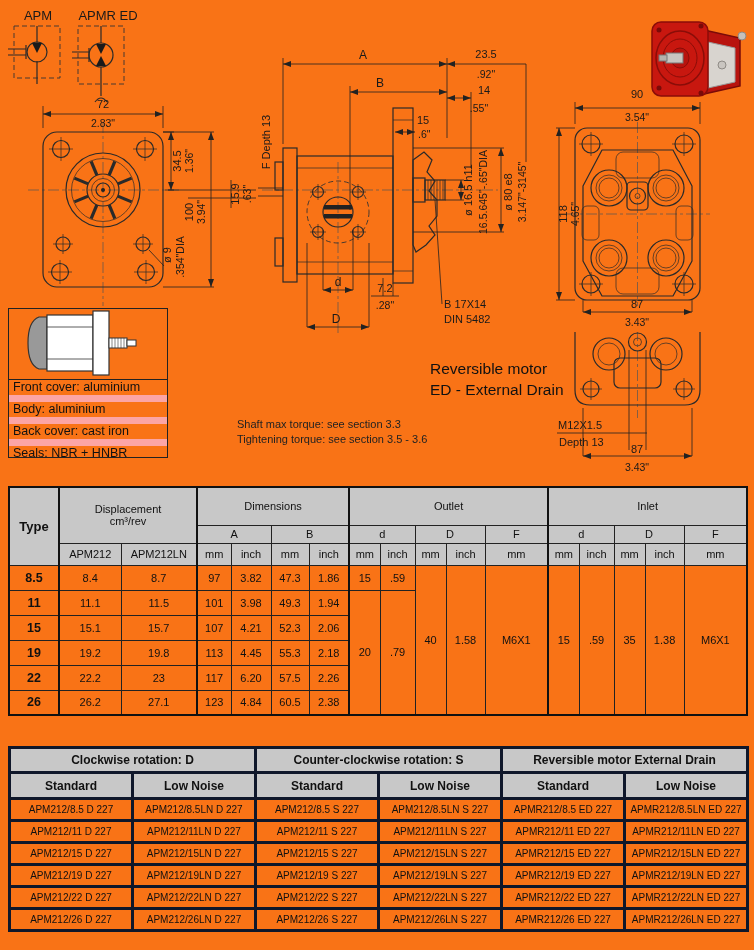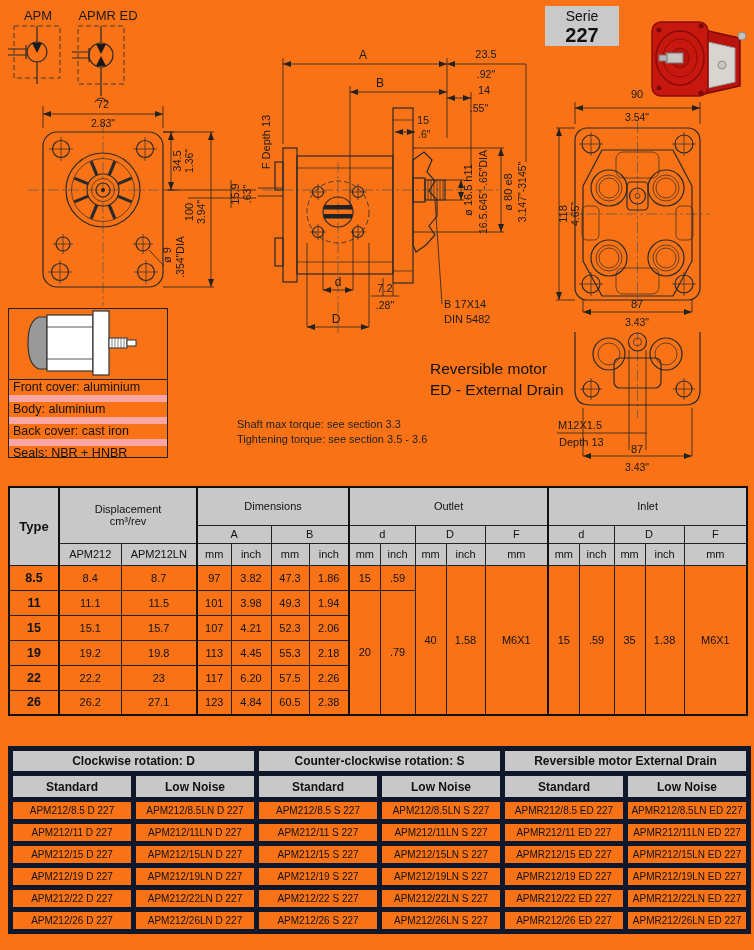--- a/index.html
+++ b/index.html
@@ -32,21 +32,21 @@
   .spec{position:absolute;left:8px;top:486px;width:738px;border:2px solid #111;}
   .spec th,.spec td{border:1px solid #222;text-align:center;vertical-align:middle;padding:0;
                     font-size:11px;color:#111;overflow:hidden;}
   .spec th{background:#c8c8c8;font-weight:400;}
   .spec .type-h{font-size:13px;font-weight:700;}
   .spec td.type{font-size:12.5px;font-weight:700;}
   .spec tr.hr1{height:38px;} .spec tr.hr2{height:18px;} .spec tr.hr3{height:22px;}
   .spec tbody tr{height:25px;}
   .gl{border-left:2px solid #111 !important;}
   .model{position:absolute;left:8px;top:746px;width:738px;border:2px solid #111;}
-  .model th,.model td{border:5px solid #0f172a;text-align:center;vertical-align:middle;padding:0;
+  .model th,.model td{border:3px solid #0f172a;text-align:center;vertical-align:middle;padding:0;
                       color:#111;overflow:hidden;}
   .model th{background:#c8c8c8;font-weight:700;font-size:12px;}
   .model tr.hr1{height:25px;} .model tr.hr2{height:26px;}
   .model tbody tr{height:22px;} .model td{font-size:10px;}
 </style>
 </head>
 <body>
 
 <div class="page">
 
@@ -63,24 +63,20 @@
     <text x="36" y="14" text-anchor="middle" class="t13">APMR ED</text>
     <rect x="6" y="20" width="46" height="58" class="dash"></rect>
     <path class="o" d="M29,20 V37 M29,61 V78"></path>
     <circle cx="29" cy="49" r="12" class="o"></circle>
     <path d="M24,38 L34,38 L29,48 Z" fill="#1a1a1a"></path>
     <path d="M24,60 L34,60 L29,50 Z" fill="#1a1a1a"></path>
     <path class="o" d="M0,46 H17 M0,52 H17 M17,42 V56"></path>
     <path class="o" d="M29,78 V90 M23,96 Q29,88 35,96"></path>
   </svg>
 
-  <div class="abs badge">
-    <div class="l1">Serie</div>
-    <div class="l2">227</div>
-  </div>
 
   <svg class="abs" style="left:646px;top:12px" width="106" height="92" viewBox="0 0 106 92">
     <polygon points="58,18 94,26 94,74 58,82" fill="#b8130e" stroke="#7a0b08" stroke-width="1.5"></polygon>
     <polygon points="62,30 89,36 89,70 62,76" fill="#d8d4cf" stroke="#9a9a9a"></polygon>
     <circle cx="76" cy="53" r="4" fill="#c9c5c0" stroke="#8e8a85"></circle>
     <circle cx="96" cy="24" r="4" fill="#c5c1bc" stroke="#8e8a85"></circle>
     <rect x="6" y="10" width="56" height="74" rx="9" fill="#c8170f" stroke="#8a0d08" stroke-width="1.5"></rect>
     <ellipse cx="34" cy="46" rx="24" ry="27" fill="#c8170f" stroke="#8a0d08" stroke-width="1.5"></ellipse>
     <ellipse cx="34" cy="46" rx="17" ry="19" fill="none" stroke="#8a0d08"></ellipse>
     <ellipse cx="34" cy="46" rx="9" ry="10" fill="#b8130e" stroke="#8a0d08"></ellipse>

